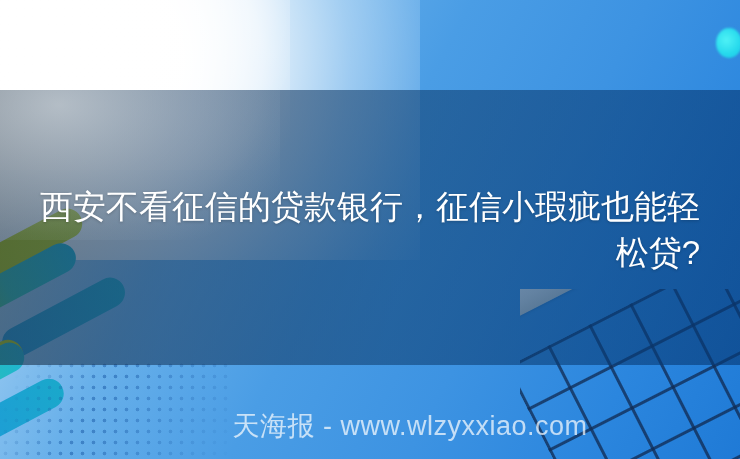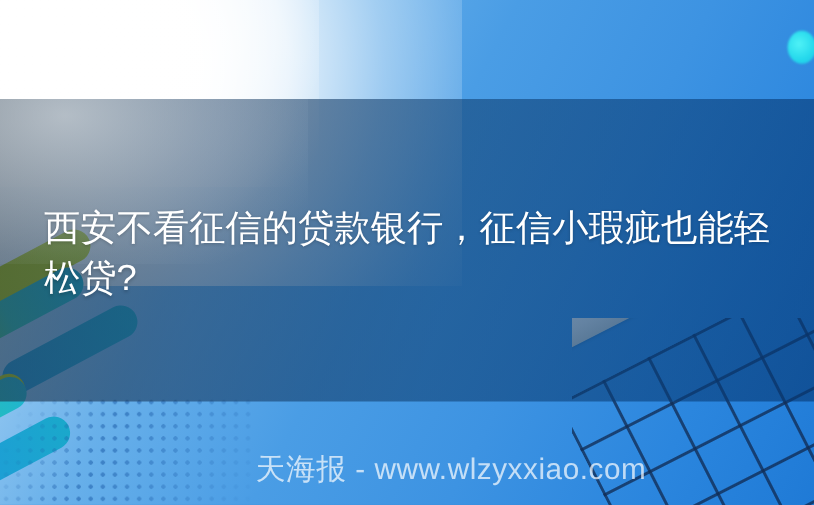--- a/index.html
+++ b/index.html
@@ -170,21 +170,21 @@
         rgba(190,210,226,0.08) 68%,
         rgba(255,255,255,0) 84%);
   }
 
   
   .title {
     position: absolute;
     left: 40px;
     top: 184px;
     width: 660px;
-    text-align: left;
+    text-align: right;
     color: #ffffff;
     font-size: 33px;
     line-height: 46px;
     letter-spacing: 0px;
     font-weight: 400;
     text-shadow: 0 1px 3px rgba(0,0,0,0.22);
   }
 
   
   .watermark {

